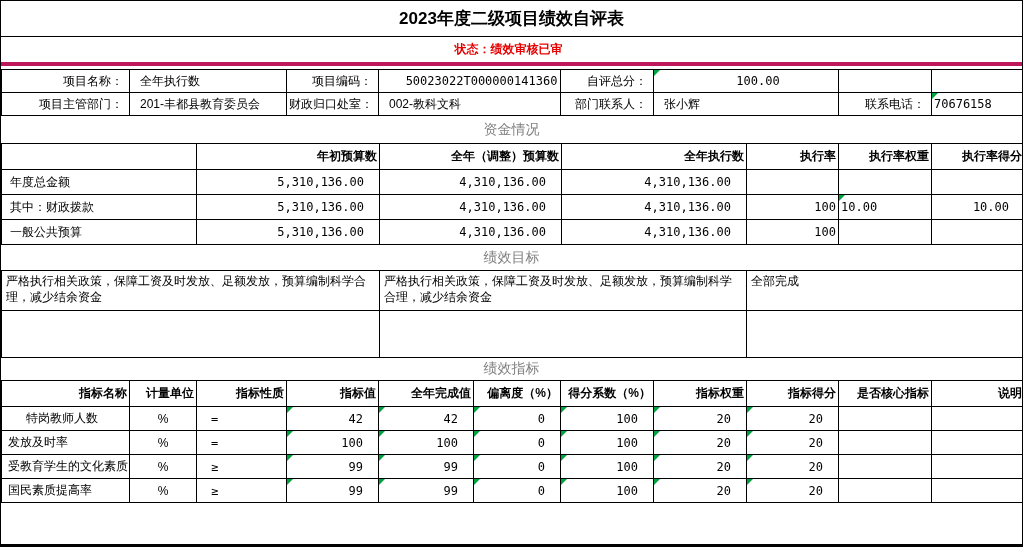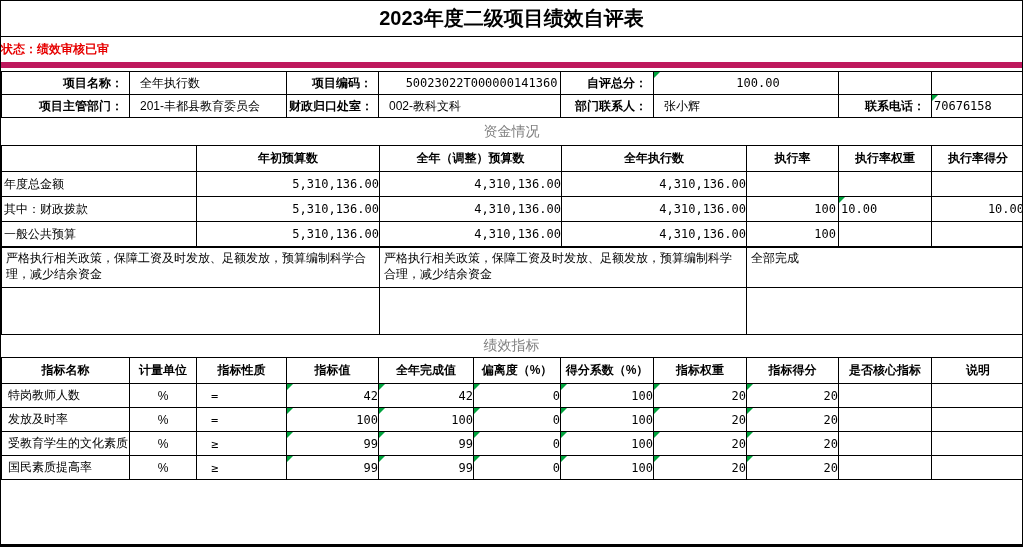--- a/index.html
+++ b/index.html
@@ -1,38 +1,38 @@
 <!DOCTYPE html>
 <html><head>
 <meta charset="utf-8">
 <style>
   html,body{margin:0;padding:0;background:#fff;}
   .sheet{
     position:relative;width:1023px;height:547px;box-sizing:border-box;
     border:1px solid #000;border-bottom:3px solid #000;overflow:hidden;
     font-family:"Liberation Sans","DejaVu Sans",sans-serif;color:#000;background:#fff;
   }
-  .title-row{height:35px;line-height:35px;text-align:center;font-size:20px;font-weight:bold;
+  .title-row{height:35px;line-height:35px;text-align:center;font-size:17px;font-weight:bold;
     border-bottom:1px solid #000;}
-  .status-row{height:25px;line-height:25px;text-align:left;padding-right:6px;
-    font-size:12px;font-weight:bold;color:#e60000;border-bottom:6px solid #be185d;}
+  .status-row{height:25px;line-height:25px;text-align:center;padding-right:6px;
+    font-size:12px;font-weight:bold;color:#e60000;border-bottom:4px solid #be185d;}
   .spacer{height:3px;}
   .section-row{text-align:center;color:#808080;font-size:14px;
     display:flex;align-items:center;justify-content:center;}
   .sec1{height:27px;} .sec2{height:25px;} .sec3{height:22px;}
   table{border-collapse:collapse;table-layout:fixed;width:1023px;}
   td{border:1px solid #000;font-size:12px;overflow:hidden;white-space:nowrap;
      padding:0 2px;position:relative;vertical-align:middle;}
-  .lbl{font-weight:bold;text-align:right;padding-right:6px;}
+  .lbl{font-weight:normal;text-align:right;padding-right:6px;}
   .val{text-align:center;padding-left:26px;font-family:"DejaVu Sans Mono","Liberation Mono",monospace;}
   .valcn{text-align:left;padding-left:10px;}
-  .hdr{font-weight:bold;text-align:center;}
-  .num{text-align:right;padding-right:0;font-family:"DejaVu Sans Mono","Liberation Mono",monospace;}
+  .hdr{font-weight:bold;text-align:right;}
+  .num{text-align:right;padding-right:15px;font-family:"DejaVu Sans Mono","Liberation Mono",monospace;}
   .numl{text-align:left;padding-left:2px;font-family:"DejaVu Sans Mono","Liberation Mono",monospace;}
-  .rowlbl{text-align:left;padding-left:2px;}
+  .rowlbl{text-align:left;padding-left:8px;}
   .ctr{text-align:center;}
   .nat{text-align:left;padding-left:14px;font-family:"DejaVu Sans Mono","Liberation Mono",monospace;}
   .goaltxt{white-space:normal;vertical-align:top;text-align:left;padding:2px 4px;line-height:1.35;}
   .tri::before{content:"";position:absolute;top:0;left:0;width:0;height:0;
     border-top:6px solid #00a33d;border-right:6px solid transparent;}
 </style>
 </head>
 <body>
 
 <div class="sheet">
@@ -121,20 +121,21 @@
       <td class="num">5,310,136.00</td>
       <td class="num">4,310,136.00</td>
       <td class="num">4,310,136.00</td>
       <td class="num" style="padding-right:2px">100</td>
       <td class="numl"></td>
       <td class="num"></td>
     </tr>
   </tbody>
     </table>
 
+  <div class="section-row sec2">绩效目标</div>
 
   <table>
     <colgroup>
       <col style="width:378px">
         <col style="width:367px">
         <col style="width:278px">
     </colgroup>
     <tbody>
     <tr style="height:40px">
       <td class="goaltxt">严格执行相关政策，保障工资及时发放、足额发放，预算编制科学合理，减少结余资金</td>
@@ -173,21 +174,21 @@
       <td class="hdr">指标值</td>
       <td class="hdr">全年完成值</td>
       <td class="hdr">偏离度（%）</td>
       <td class="hdr">得分系数（%）</td>
       <td class="hdr">指标权重</td>
       <td class="hdr">指标得分</td>
       <td class="hdr">是否核心指标</td>
       <td class="hdr">说明</td>
     </tr>
     <tr style="height:24px">
-      <td class="rowlbl" style="padding-left:6px">特岗教师人数</td>
+      <td class="rowlbl" style="padding-left:24px">特岗教师人数</td>
       <td class="ctr">%</td>
       <td class="nat">=</td>
       <td class="num tri">42</td>
       <td class="num tri">42</td>
       <td class="num tri">0</td>
       <td class="num tri">100</td>
       <td class="num tri">20</td>
       <td class="num tri">20</td>
       <td></td>
       <td></td>

